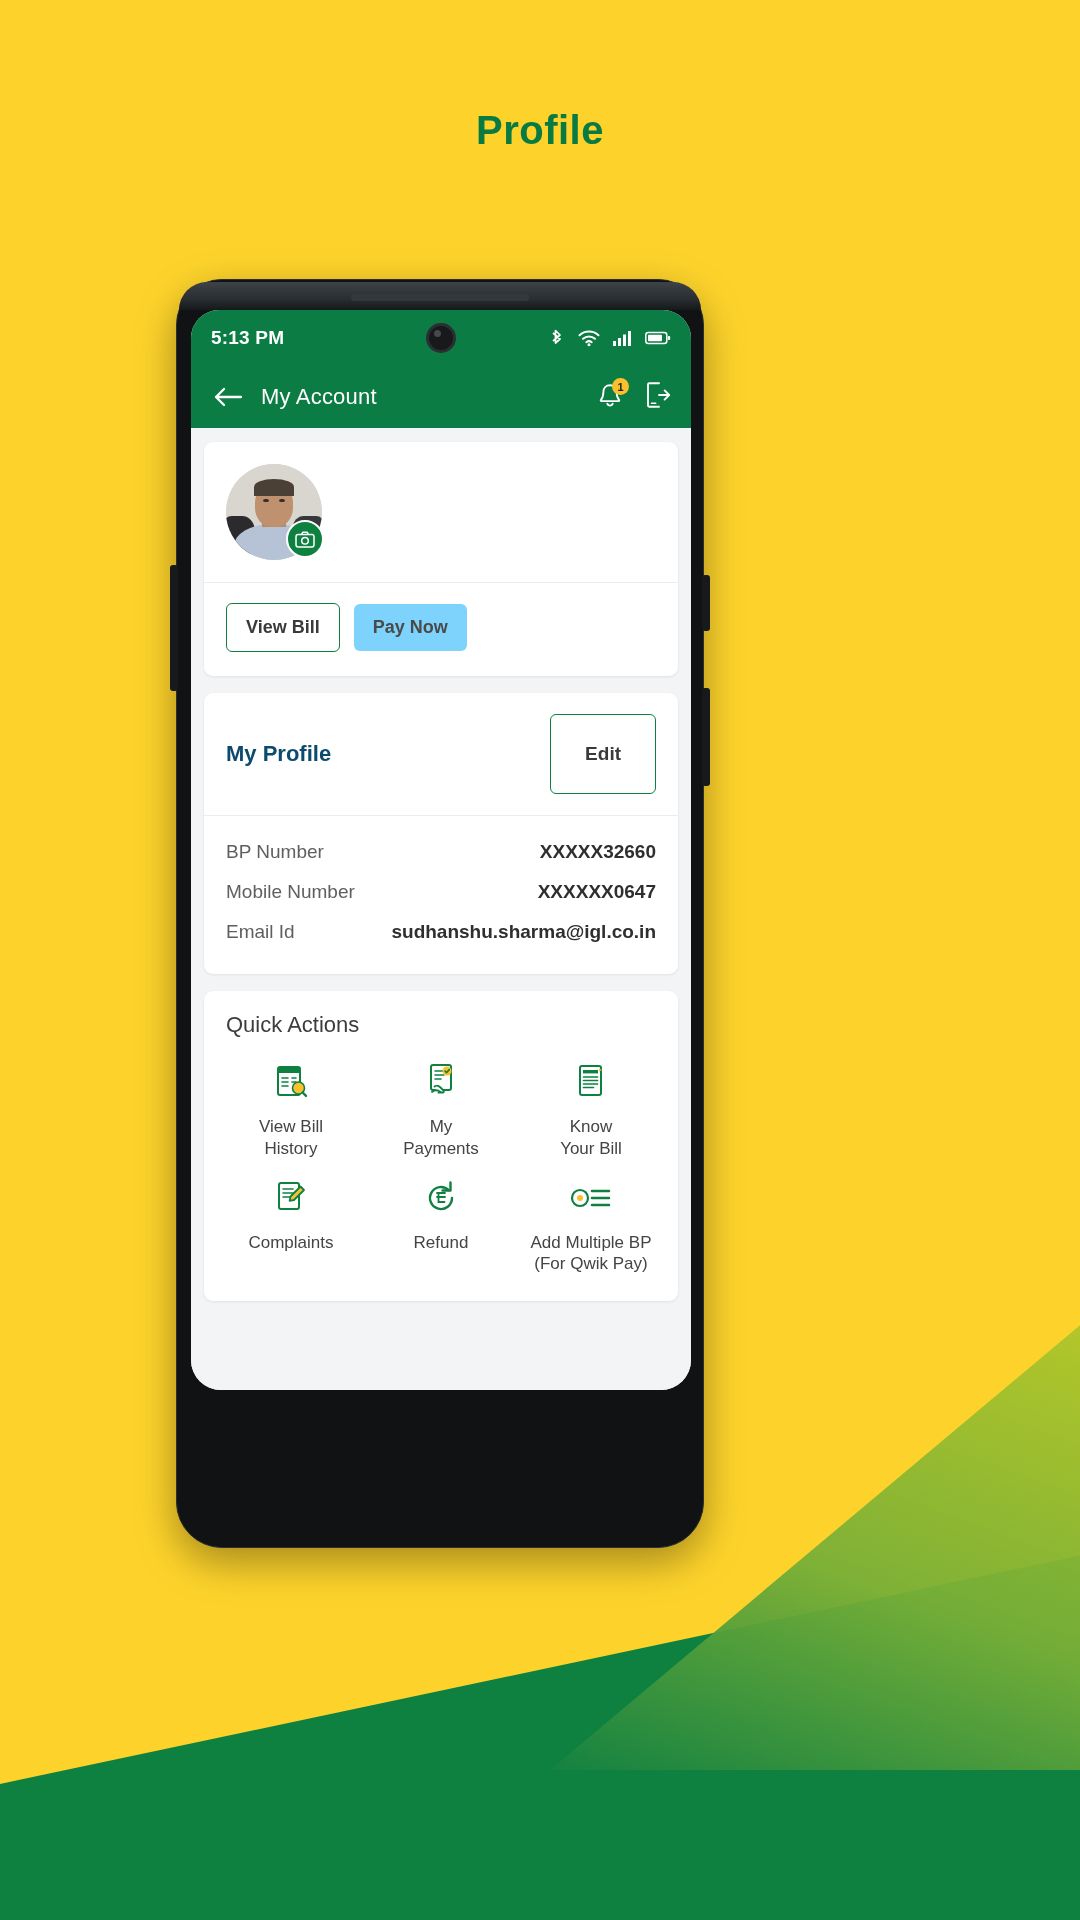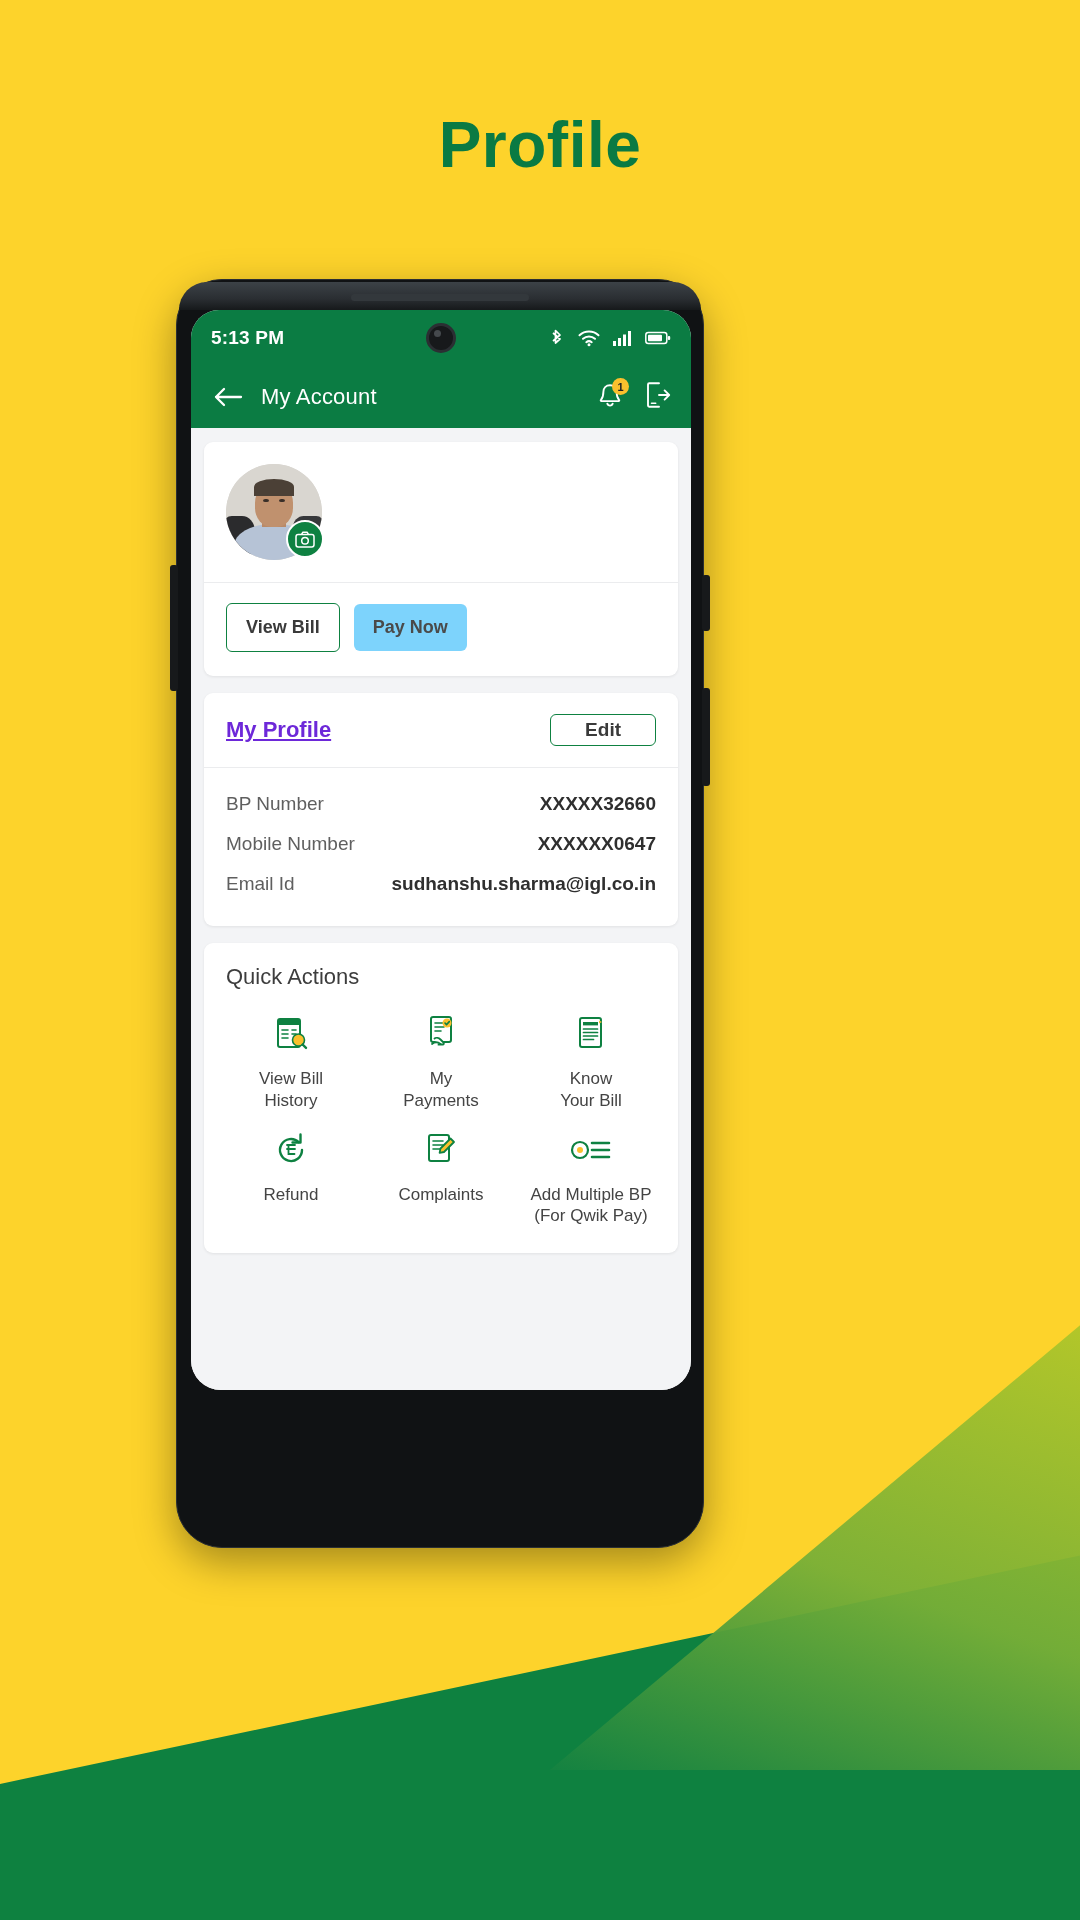--- a/index.html
+++ b/index.html
@@ -28,21 +28,21 @@
     width: 560px; height: 470px;
     background: linear-gradient(200deg, rgba(180,200,40,0.95) 0%, rgba(120,175,55,0.95) 55%, rgba(20,130,65,0.98) 100%);
     clip-path: polygon(100% 0%, 100% 100%, 0% 100%);
   }
 
   
   #page-title {
     position: absolute;
     top: 108px; left: 0; width: 100%;
     text-align: center;
-    font-size: 64px;
+    font-size: 40px;
     font-weight: bold;
     color: #0A7A43;
     letter-spacing: 0.5px;
   }
 
   
   #phone {
     position: absolute;
     left: 176px; top: 279px;
     width: 528px; height: 1269px;
@@ -220,25 +220,25 @@
     background: #7dd3fc;
     color: #4a4a4a;
     margin-left: 14px;
   }
 
   
   .mp-header {
     display: flex; align-items: center; justify-content: space-between;
     padding: 21px 22px;
   }
-  .mp-title { font-size: 22px; font-weight: bold; color: #6d28d9; text-decoration: underline; }
+  .mp-title { font-size: 22px; font-weight: bold; color: #0c4a6e; }
   .btn-edit {
     border: 1.6px solid #0E8141; background: #fff; color: #3a3a3a;
     border-radius: 6px; font-size: 19px; font-weight: bold;
-    padding: 4px 34px; cursor: pointer;
+    padding: 28px 34px; cursor: pointer;
   }
   .info-list { padding: 16px 22px 22px 22px; }
   .info-row {
     display: flex; align-items: flex-end; justify-content: space-between;
     padding: 9px 0;
   }
   .info-label { font-size: 19px; color: #5f5f5f; }
   .info-value { font-size: 19px; color: #2f2f2f; font-weight: bold; }
 
   
@@ -441,37 +441,37 @@
                 <path d="M28 6.5l3 1.5-3 1.5z" fill="#FBC02D"></path>
               </svg>
             </div>
             <div class="qa-label">Know
 Your Bill</div>
           </div>
 
           <div class="qa-item">
             <div class="qa-icon">
               <svg width="40" height="40" viewBox="0 0 40 40">
+                <rect x="8" y="5" width="20" height="26" rx="2" fill="#fff" stroke="#0E8141" stroke-width="2"></rect>
+                <path d="M12 11h10M12 15h10M12 19h7" stroke="#0E8141" stroke-width="1.6" stroke-linecap="round"></path>
+                <path d="M29.5 8.5l3.5 3.5-10 10-4.4.9.9-4.4z" fill="#FBC02D" stroke="#0E8141" stroke-width="1.8" stroke-linejoin="round"></path>
+              </svg>
+            </div>
+            <div class="qa-label">Complaints</div>
+          </div>
+
+          <div class="qa-item">
+            <div class="qa-icon">
+              <svg width="40" height="40" viewBox="0 0 40 40">
                 <path d="M31 20a11 11 0 1 1-3.3-7.8" fill="none" stroke="#0E8141" stroke-width="2.4" stroke-linecap="round"></path>
                 <path d="M29.5 4.5v8h-8" fill="none" stroke="#0E8141" stroke-width="2.4" stroke-linecap="round" stroke-linejoin="round"></path>
                 <path d="M16 15h8M16 19h8M17.5 15v9l6 0" fill="none" stroke="#0E8141" stroke-width="1.8" stroke-linecap="round"></path>
               </svg>
             </div>
             <div class="qa-label">Refund</div>
-          </div>
-
-          <div class="qa-item">
-            <div class="qa-icon">
-              <svg width="40" height="40" viewBox="0 0 40 40">
-                <rect x="8" y="5" width="20" height="26" rx="2" fill="#fff" stroke="#0E8141" stroke-width="2"></rect>
-                <path d="M12 11h10M12 15h10M12 19h7" stroke="#0E8141" stroke-width="1.6" stroke-linecap="round"></path>
-                <path d="M29.5 8.5l3.5 3.5-10 10-4.4.9.9-4.4z" fill="#FBC02D" stroke="#0E8141" stroke-width="1.8" stroke-linejoin="round"></path>
-              </svg>
-            </div>
-            <div class="qa-label">Complaints</div>
           </div>
 
           <div class="qa-item">
             <div class="qa-icon">
               <svg width="44" height="36" viewBox="0 0 44 36">
                 <circle cx="11" cy="18" r="8" fill="none" stroke="#0E8141" stroke-width="2.2"></circle>
                 <circle cx="11" cy="18" r="3" fill="#FBC02D"></circle>
                 <path d="M23 11h17M23 18h17M23 25h17" stroke="#0E8141" stroke-width="2.6" stroke-linecap="round"></path>
               </svg>
             </div>

